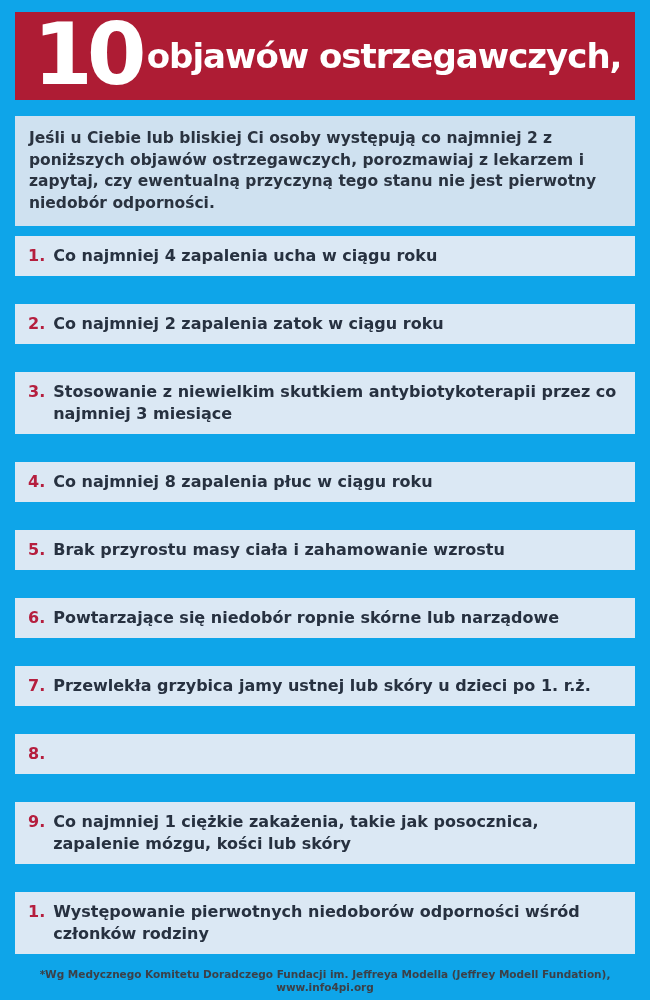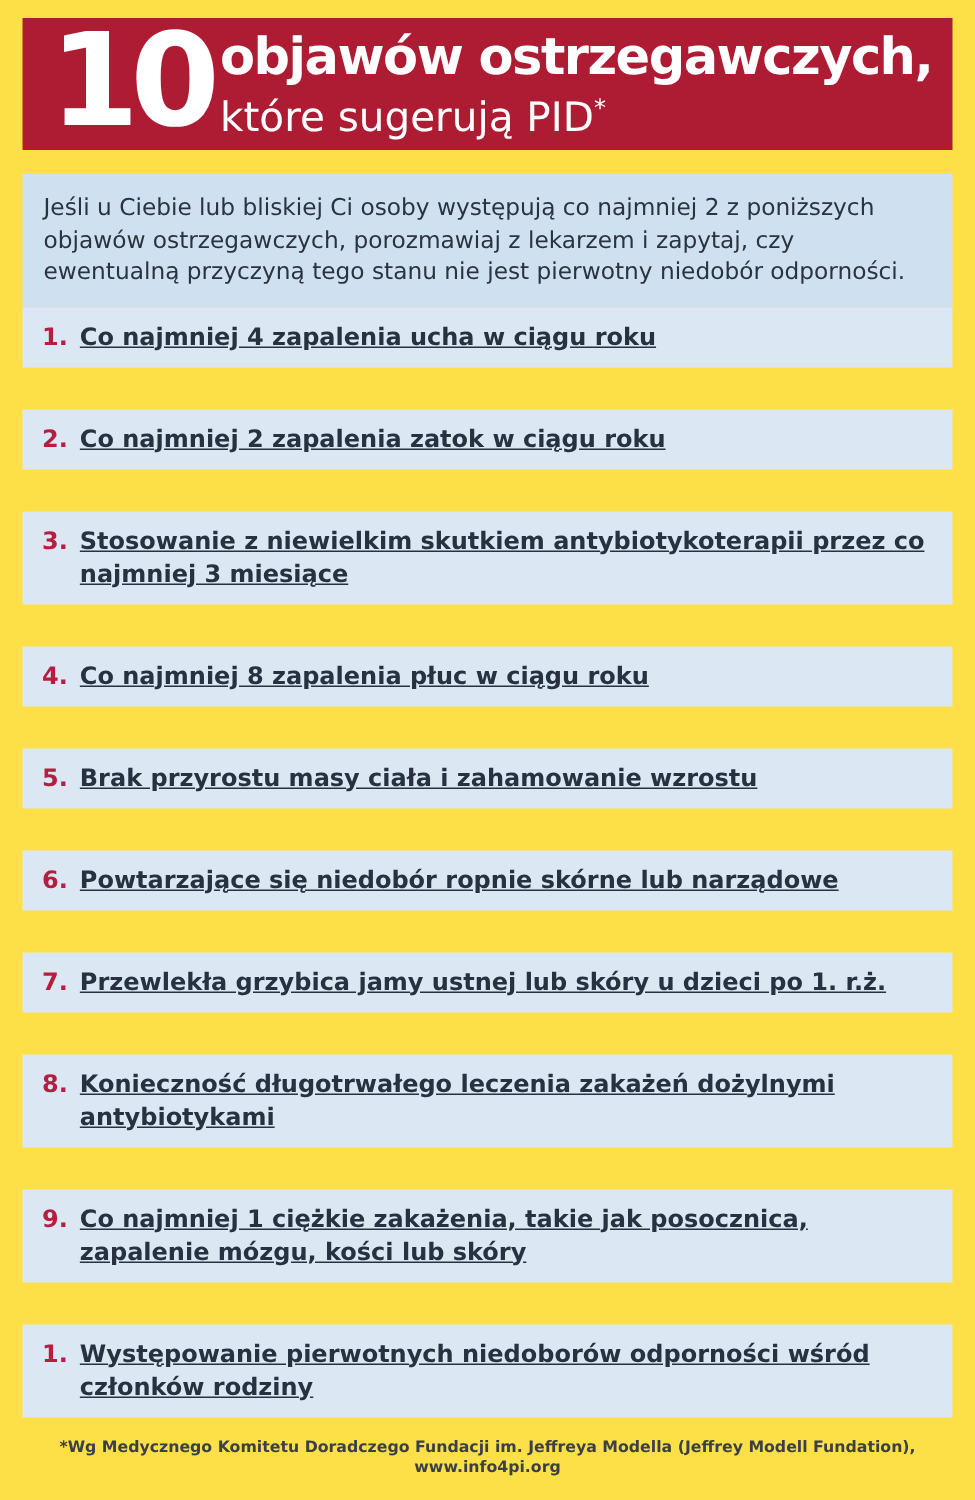--- a/index.html
+++ b/index.html
@@ -6,21 +6,21 @@
     margin: 0;
     padding: 0;
     background: #ffffff;
     font-family: "DejaVu Sans", "Liberation Sans", sans-serif;
   }
   .page {
     position: relative;
     width: 650px;
     height: 1000px;
     margin: 0 auto;
-    background: #fde047;
+    background: #0ea5e9;
     box-sizing: border-box;
     padding: 12px 15px 0 15px;
     overflow: hidden;
   }
   
   .header-band {
     background: #ae1c34;
     height: 88px;
     display: flex;
     align-items: center;
@@ -56,25 +56,26 @@
     letter-spacing: 0;
   }
   .title-line2 sup {
     font-size: 16px;
     vertical-align: 10px;
   }
   
   .intro-box {
     background: #cfe1f0;
     color: #2a3340;
-    font-weight: normal;
+    font-weight: bold;
     font-size: 15.5px;
     line-height: 21.5px;
     box-sizing: border-box;
     padding: 12px 14px;
+    margin-bottom: 10px;
   }
   
   .item-band {
     background: #dbe8f4;
     display: flex;
     align-items: flex-start;
     box-sizing: border-box;
     padding: 9px 12px 9px 13px;
     margin-bottom: 28px;
     font-size: 16px;
@@ -83,42 +84,40 @@
   }
   .item-number {
     color: #b51e3e;
     flex: 0 0 auto;
     margin-right: 8px;
     white-space: nowrap;
   }
   .item-text {
     color: #273140;
     flex: 1 1 auto;
-    text-decoration: underline;
   }
   
   .footnote {
     text-align: center;
     color: #3b4048;
     font-size: 10.5px;
     line-height: 13px;
     font-weight: bold;
     margin-top: -14px;
   }
 </style>
 </head>
 <body>
 
 <div class="page">
 
   <div class="header-band">
     <div class="big-number">10</div>
     <div class="header-titles">
       <div class="title-line1">objawów ostrzegawczych,</div>
-      <div class="title-line2"><span>które sugerują PID</span><sup>*</sup></div>
     </div>
   </div>
 
   <div class="intro-box">Jeśli u Ciebie lub bliskiej Ci osoby występują co najmniej 2 z poniższych objawów ostrzegawczych, porozmawiaj z lekarzem i zapytaj, czy ewentualną przyczyną tego stanu nie jest pierwotny niedobór odporności.</div>
 
   <div class="item-band">
     <span class="item-number">1.</span>
     <span class="item-text">Co najmniej 4 zapalenia ucha w ciągu roku</span>
   </div>
 
@@ -147,21 +146,20 @@
     <span class="item-text">Powtarzające się niedobór ropnie skórne lub narządowe</span>
   </div>
 
   <div class="item-band">
     <span class="item-number">7.</span>
     <span class="item-text">Przewlekła grzybica jamy ustnej lub skóry u dzieci po 1. r.ż.</span>
   </div>
 
   <div class="item-band">
     <span class="item-number">8.</span>
-    <span class="item-text">Konieczność długotrwałego leczenia zakażeń dożylnymi antybiotykami</span>
   </div>
 
   <div class="item-band">
     <span class="item-number">9.</span>
     <span class="item-text">Co najmniej 1 ciężkie zakażenia, takie jak posocznica, zapalenie mózgu, kości lub skóry</span>
   </div>
 
   <div class="item-band">
     <span class="item-number">1.</span>
     <span class="item-text">Występowanie pierwotnych niedoborów odporności wśród członków rodziny</span>

